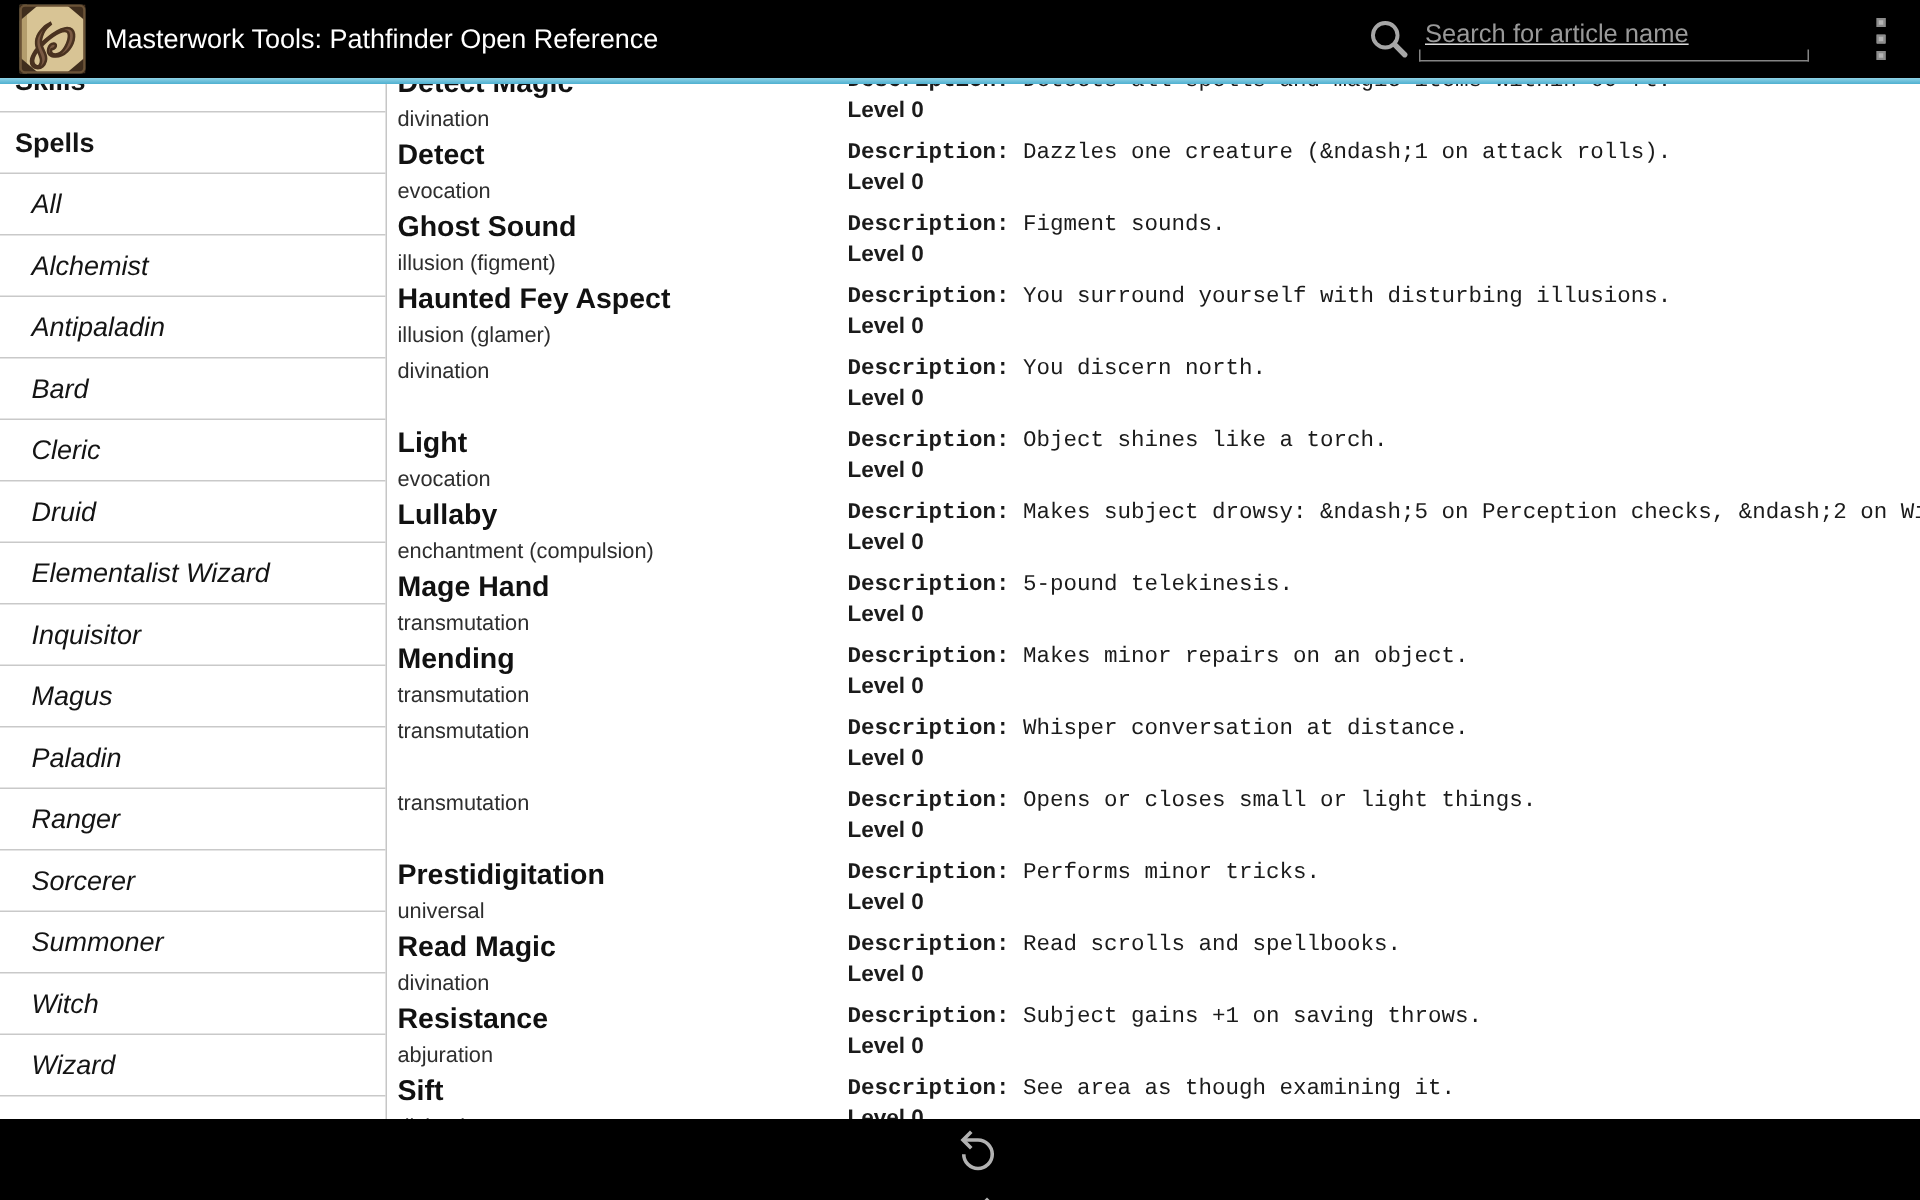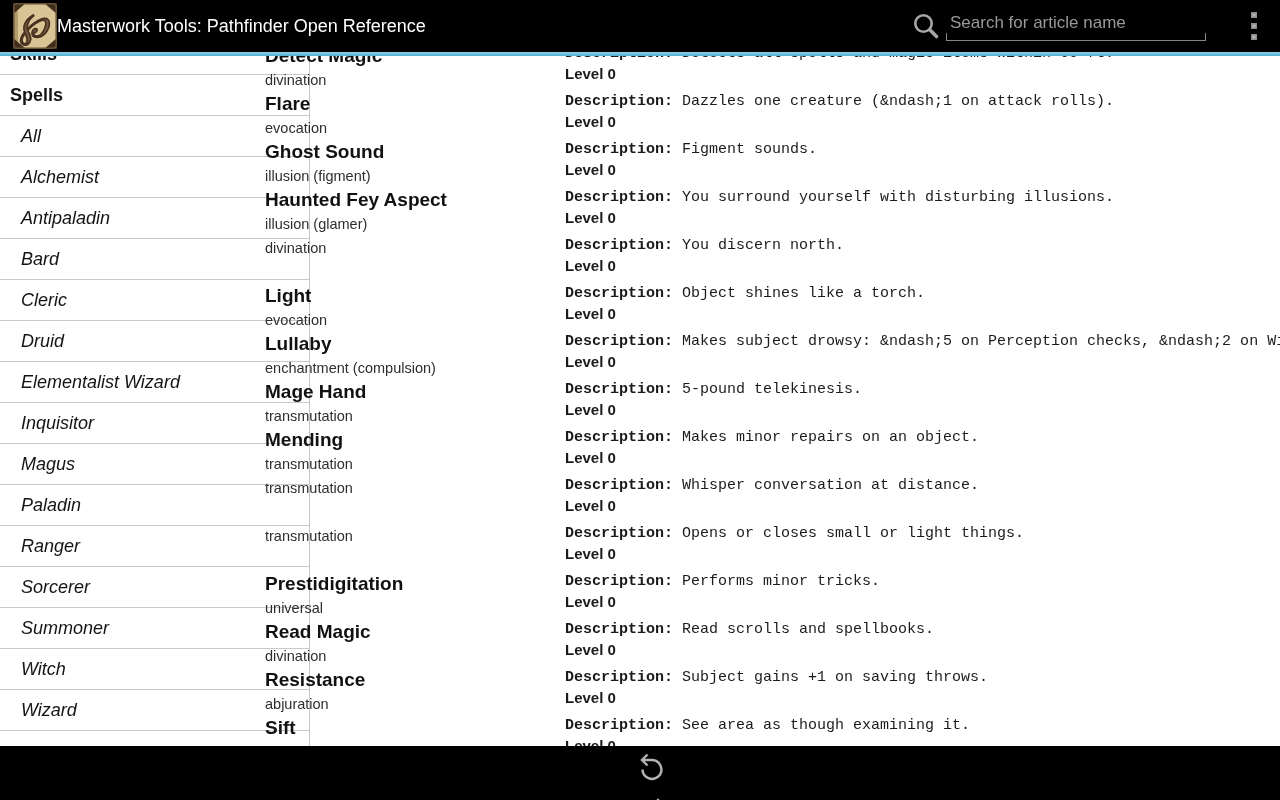--- a/index.html
+++ b/index.html
@@ -2,21 +2,21 @@
 <html><head>
 <meta charset="utf-8">
 <style>
   html,body{margin:0;padding:0;background:#222;}
   .screen{position:relative;width:1280px;height:800px;overflow:hidden;background:#fff;
           font-family:"Liberation Sans",sans-serif;}
 
   
   .content{position:absolute;left:0;top:0;right:0;bottom:42px;background:#fff;overflow:hidden;z-index:1;}
 
-  .sidebar{position:absolute;left:0;top:0;bottom:0;width:310px;border-right:1px solid #c6c6c6;
+  .sidebar{position:absolute;left:0;top:0;bottom:0;width:258px;border-right:1px solid #c6c6c6;
            box-sizing:border-box;background:#fff;}
   .side-list{margin-top:34px;}
   .side-row{height:41px;box-sizing:border-box;border-bottom:1px solid #c9c9c9;
             display:flex;align-items:center;color:#141414;font-size:18px;}
   .side-row.section{padding-left:10px;font-weight:700;}
   .side-row.entry{padding-left:21px;font-style:italic;}
 
   .spell-col{position:absolute;left:265px;top:44px;width:295px;}
   .spell-row{height:48px;overflow:visible;}
   .spell-name{font-size:19px;font-weight:700;line-height:24px;color:#111;}
@@ -27,29 +27,29 @@
   .desc-line{font-size:15px;line-height:20px;white-space:nowrap;font-family:Liberation Mono, monospace;}
   .level-line{font-size:15px;line-height:19px;font-weight:700;}
   .bold{font-weight:700;}
 
   
   .appbar{position:absolute;top:0;left:0;right:0;height:52px;background:#000;
           display:flex;align-items:center;z-index:10;}
   .accent{position:absolute;top:52px;left:0;right:0;height:4px;z-index:10;
           background:linear-gradient(#8fd2e6,#4fb0d0);}
   .app-icon{width:44px;height:46px;margin-left:13px;flex:0 0 auto;}
-  .app-title{color:#fff;font-size:18px;white-space:nowrap;}
+  .app-title{color:#fff;font-size:18px;margin-left:13px;white-space:nowrap;}
   .bar-spacer{flex:1;}
   .search-wrap{display:flex;align-items:center;}
   .search-icon{width:30px;height:30px;margin-right:5px;}
   .search-box{position:relative;width:260px;height:34px;margin-right:28px;}
   .search-box::after{content:'';position:absolute;left:0;right:0;bottom:2px;height:7px;
           border:1px solid #848484;border-top:none;pointer-events:none;}
   .search-input{width:100%;height:100%;background:transparent;border:none;outline:none;
-          color:#ddd;font-size:17px;font-family:"Liberation Sans",sans-serif;padding:0 4px 6px 4px;box-sizing:border-box;}
+          color:#ddd;font-size:17px;font-family:"Liberation Sans",sans-serif;padding:0 4px 6px 4px;box-sizing:border-box;text-decoration:underline;}
   .search-input::placeholder{color:#999;}
   .overflow-btn{width:40px;height:52px;display:flex;flex-direction:column;align-items:center;
           justify-content:center;gap:5px;margin-right:6px;}
   .overflow-btn i{display:block;width:6px;height:6px;background:#b5b5b5;box-shadow:inset 0 0 0 1.5px #8c8c8c;}
 
   
   .navbar{position:absolute;bottom:0;left:0;right:0;height:54px;background:#000;
           display:flex;align-items:center;z-index:10;flex-direction:column;}
   .nav-btn{width:44px;height:42px;display:flex;align-items:center;justify-content:center;flex:0 0 auto;}
   .nav-btn:first-child{margin-left:16px;}
@@ -121,21 +121,21 @@
   </div>
         </div>
     </aside>
 
     <div class="spell-col">
         <div class="spell-row">
     <div class="spell-name">Detect Magic</div>
     <div class="spell-school">divination</div>
   </div>
         <div class="spell-row">
-    <div class="spell-name">Flare</div>
+    <div class="spell-name">Detect</div>
     <div class="spell-school">evocation</div>
   </div>
         <div class="spell-row">
     <div class="spell-name">Ghost Sound</div>
     <div class="spell-school">illusion (figment)</div>
   </div>
         <div class="spell-row">
     <div class="spell-name">Haunted Fey Aspect</div>
     <div class="spell-school">illusion (glamer)</div>
   </div>

